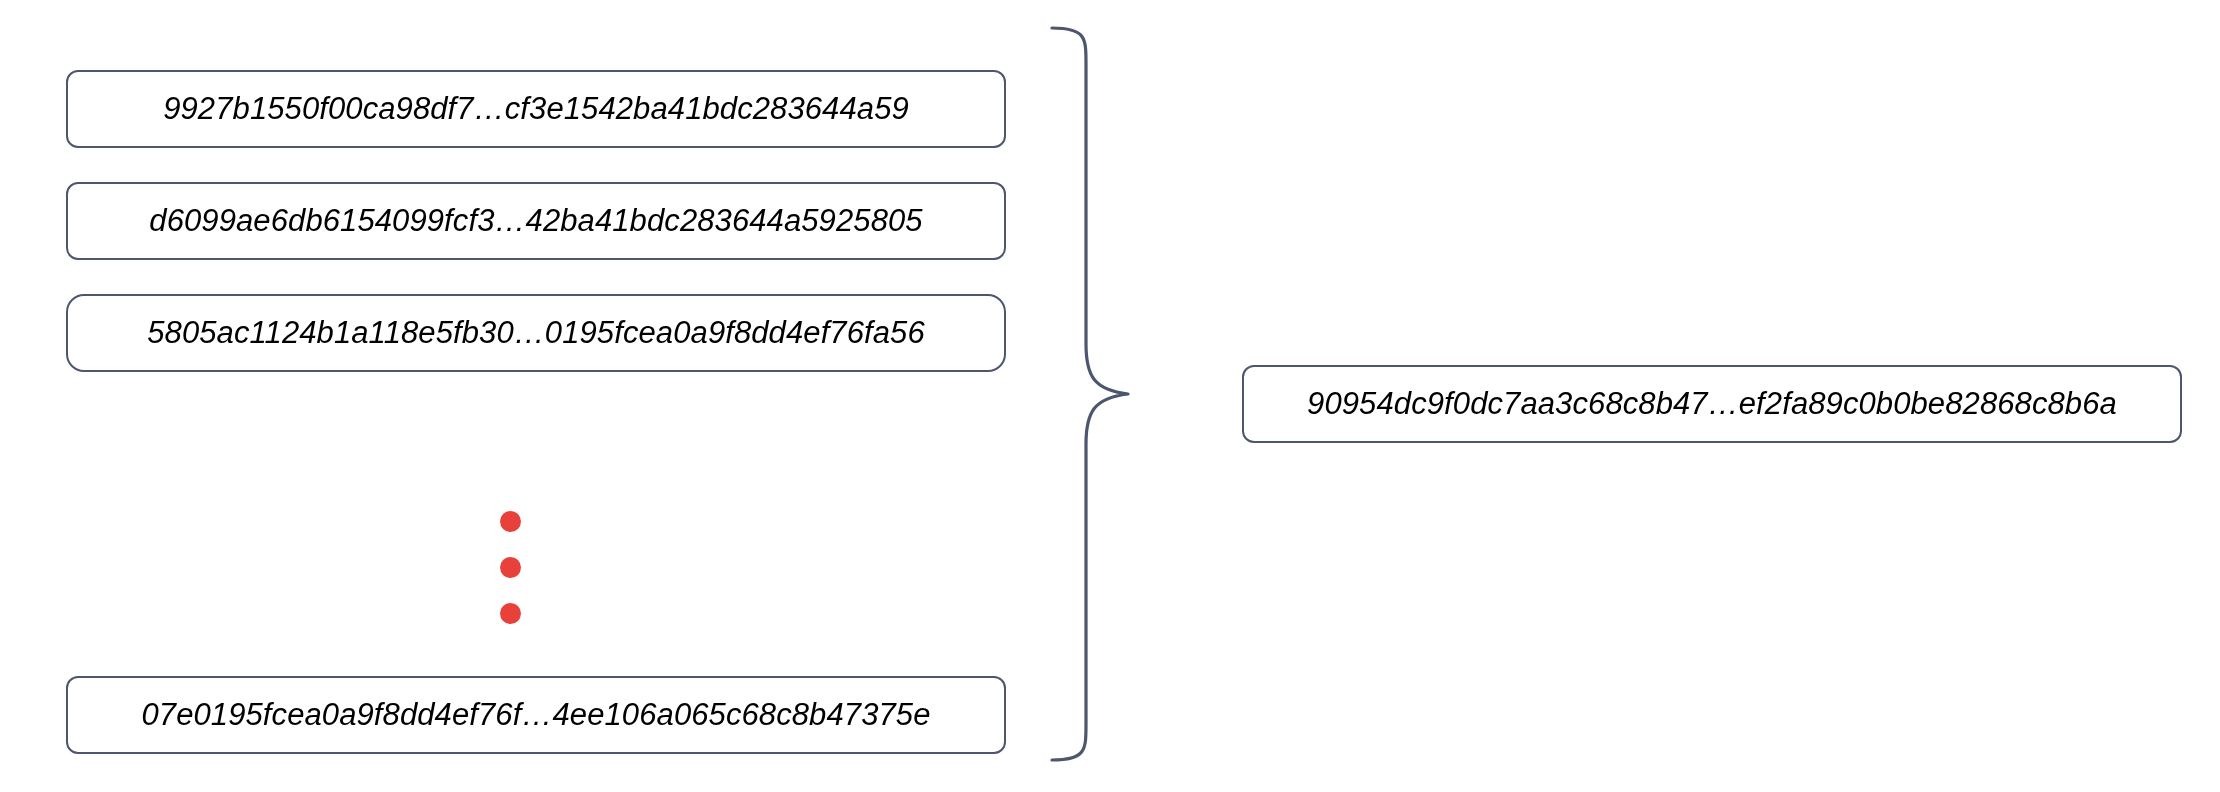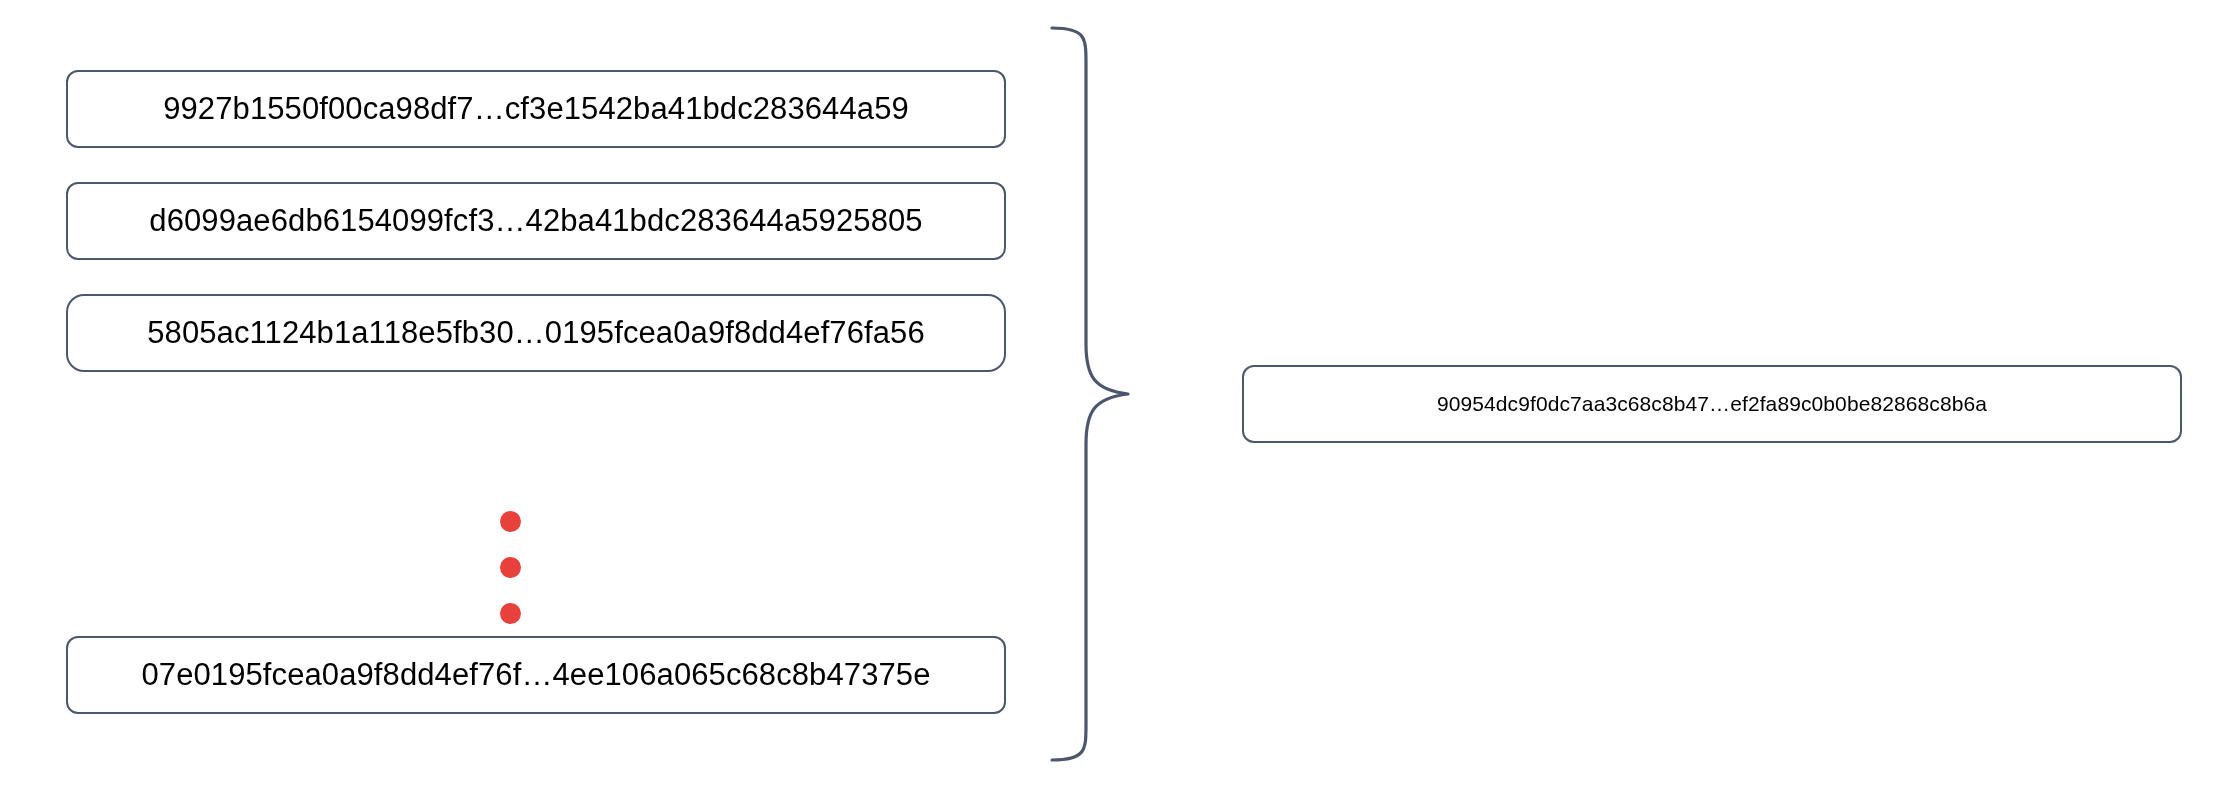--- a/index.html
+++ b/index.html
@@ -27,41 +27,42 @@
     box-sizing: border-box;
     border: 2.4px solid #4c566d;
     border-radius: 12px;
     background: #ffffff;
     display: flex;
     align-items: center;
     justify-content: center;
     color: #000000;
     letter-spacing: 0.1px;
     white-space: nowrap;
+    font-style: italic;
   }
 
   .input-box {
     left: 66px;
     width: 940px;
     height: 78px;
     font-size: 31px;
   }
 
   .input-box.r0 { top: 70px; }
   .input-box.r1 { top: 182px; }
   .input-box.r2 { top: 294px; border-radius: 18px; }
   .input-box.r3 { top: 405px; }
-  .input-box.r4 { top: 636px; }
+  .input-box.r4 { top: 676px; }
 
   .output-box {
     left: 1242px;
     top: 365px;
     width: 940px;
     height: 78px;
-    font-size: 21px;
+    font-size: 31px;
     text-align: right;
   }
 
   
   .ellipsis-dots {
     position: absolute;
     left: 500px;
     top: 500px;
     width: 40px;
     height: 140px;

